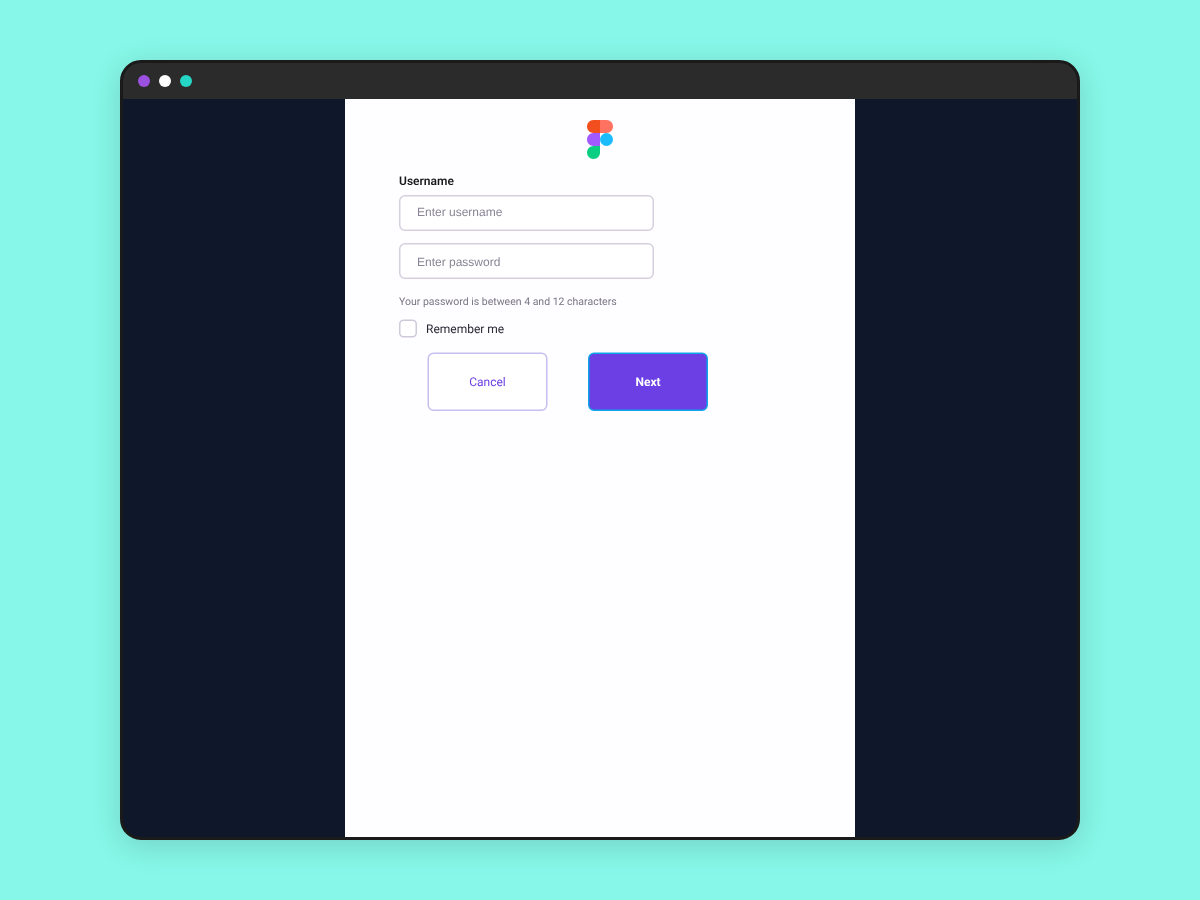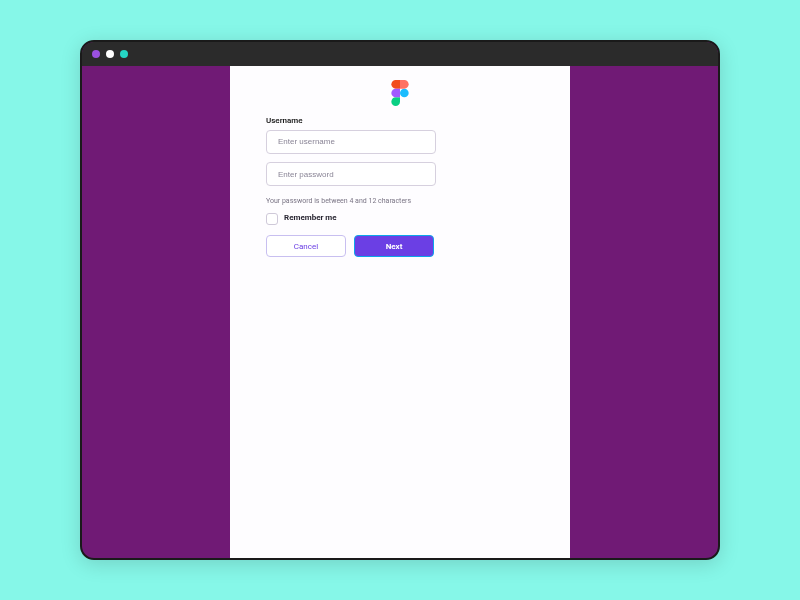--- a/index.html
+++ b/index.html
@@ -4,21 +4,21 @@
   <style>
     * { box-sizing: border-box; margin: 0; padding: 0; }
     body {
       width: 800px; height: 600px;
       background: #86f7e8;
       display: flex; align-items: center; justify-content: center;
       font-family: -apple-system, BlinkMacSystemFont, "Segoe UI", Roboto, sans-serif;
     }
     .window {
       width: 640px; height: 520px;
-      background: #701a75;
+      background: #0f172a;
       border: 2px solid #1a1a1a;
       border-radius: 14px;
       overflow: hidden;
       box-shadow: 0 4px 20px rgba(0,0,0,0.15);
       display: flex; flex-direction: column;
     }
     .titlebar {
       height: 24px;
       background: #2b2b2b;
       display: flex; align-items: center;
@@ -56,41 +56,41 @@
       font-size: 8px;
       color: #333;
       background: #fff;
     }
     .text-input::placeholder { color: #8a8596; }
     .hint {
       font-size: 7px; color: #7a7585;
       margin-top: 3px; margin-bottom: 8px;
     }
     .checkbox-row {
-      display: flex; align-items: flex-start; gap: 6px;
+      display: flex; align-items: center; gap: 6px;
       margin-bottom: 10px;
-      font-weight: bold;
     }
     .checkbox {
       width: 12px; height: 12px;
       border: 1px solid #cfc9d9;
       border-radius: 3px;
       background: #fff;
       cursor: pointer;
     }
     .checkbox-label { font-size: 8px; color: #2a2733; }
     .button-row {
       display: flex; gap: 8px;
     }
     .btn {
-      width: 80px; height: 22px;
+      width: 80px; height: 39px;
       border-radius: 4px;
       font-size: 8px;
       display: flex; align-items: center; justify-content: center;
       cursor: pointer;
+      margin-left: 19px;
     }
     .btn-secondary {
       background: #fff;
       border: 1px solid #c8bff0;
       color: #6b3fe4;
     }
     .btn-primary {
       background: #6b3fe4;
       border: 1px solid #0ea5e9;
       color: #fff;

